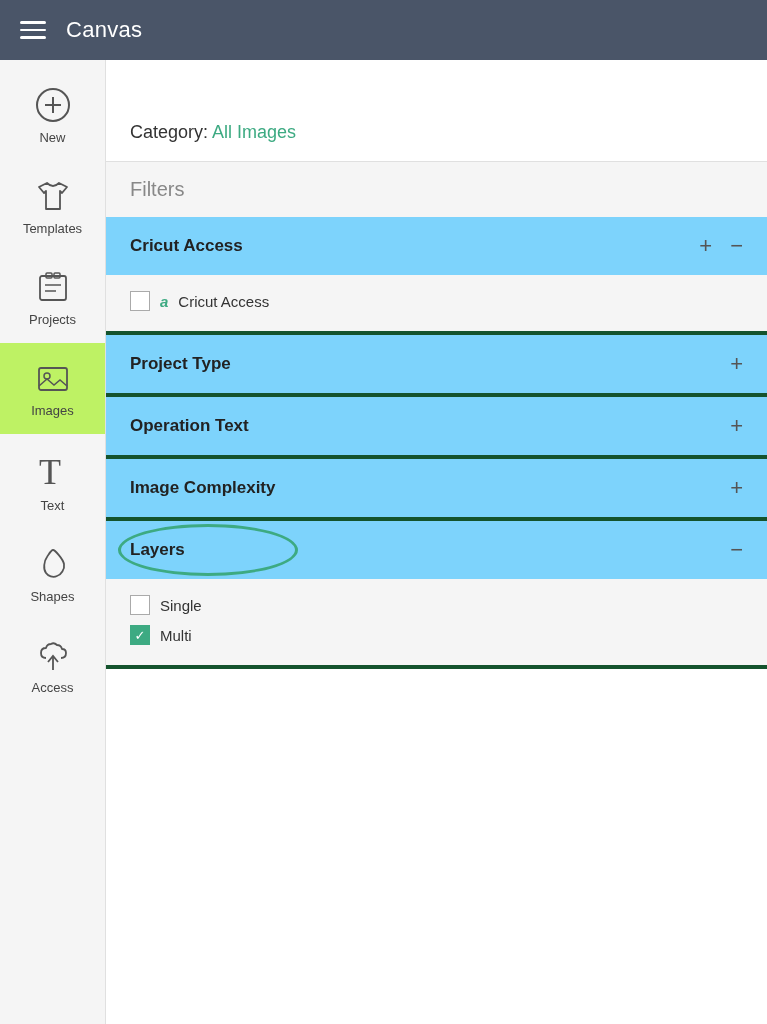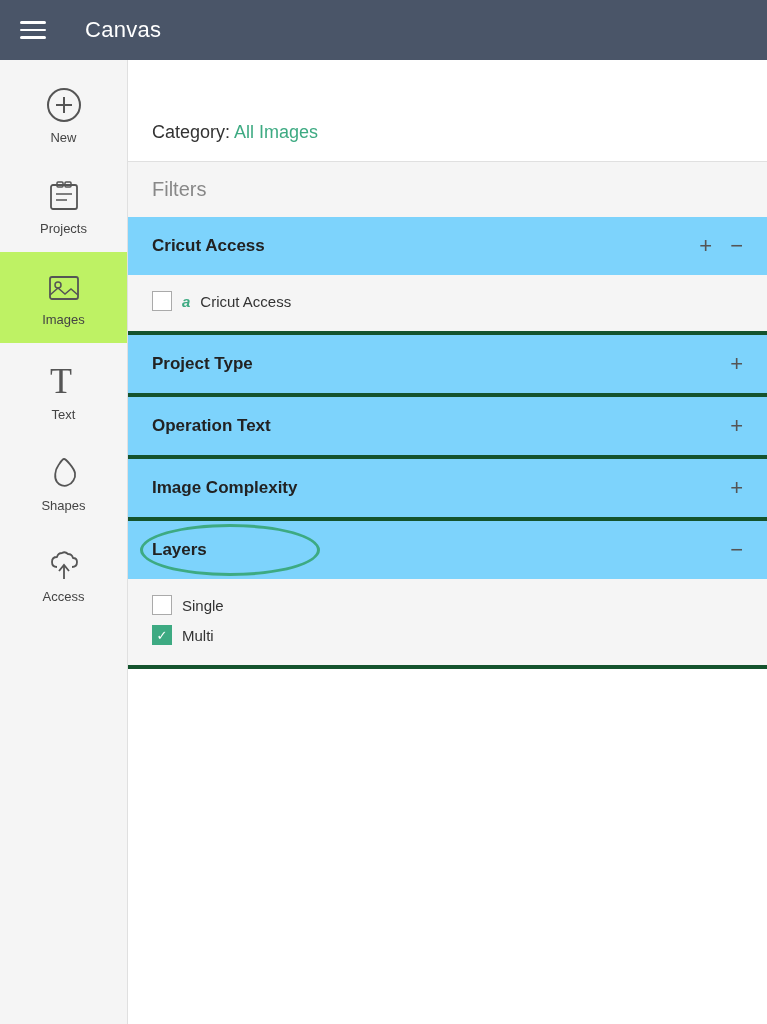--- a/index.html
+++ b/index.html
@@ -14,32 +14,32 @@
       padding: 0 20px;
       gap: 20px;
     }
     .hamburger-icon {
       display: flex; flex-direction: column; gap: 5px; cursor: pointer;
     }
     .hamburger-icon span {
       display: block; width: 26px; height: 2.5px; background: white; border-radius: 2px;
     }
     .header-title {
-      color: white; font-size: 22px; font-weight: 400; letter-spacing: 0.3px; margin-left: 19px;
+      color: white; font-size: 22px; font-weight: 400; letter-spacing: 0.3px;
     }
 
     
     .layout {
       display: flex;
       height: calc(1024px - 60px);
     }
 
     
     .sidebar {
-      width: 128px;
+      width: 106px;
       background: #f5f5f5;
       display: flex;
       flex-direction: column;
       align-items: center;
       padding-top: 10px;
       border-right: 1px solid #e0e0e0;
       flex-shrink: 0;
     }
     .sidebar-item {
       display: flex;
@@ -188,20 +188,26 @@
 
     <div class="sidebar-item">
       <svg width="38" height="38" viewBox="0 0 38 38" fill="none">
         <circle cx="19" cy="19" r="16" stroke="#555" stroke-width="2"></circle>
         <line x1="19" y1="11" x2="19" y2="27" stroke="#555" stroke-width="2"></line>
         <line x1="11" y1="19" x2="27" y2="19" stroke="#555" stroke-width="2"></line>
       </svg>
       <span class="sidebar-label">New</span>
     </div>
 
+    <div class="sidebar-item">
+      <svg width="38" height="38" viewBox="0 0 38 38" fill="none">
+        <path d="M5 10 L13 6 Q19 12 25 6 L33 10 L28 16 L26 14 L26 32 L12 32 L12 14 L10 16 Z" stroke="#555" stroke-width="1.8" fill="none" stroke-linejoin="round"></path>
+      </svg>
+      <span class="sidebar-label">Templates</span>
+    </div>
 
     <div class="sidebar-item">
       <svg width="38" height="38" viewBox="0 0 38 38" fill="none">
         <rect x="6" y="8" width="26" height="24" rx="2" stroke="#555" stroke-width="1.8"></rect>
         <rect x="12" y="5" width="6" height="5" rx="1" stroke="#555" stroke-width="1.5"></rect>
         <rect x="20" y="5" width="6" height="5" rx="1" stroke="#555" stroke-width="1.5"></rect>
         <line x1="11" y1="17" x2="27" y2="17" stroke="#555" stroke-width="1.5"></line>
         <line x1="11" y1="23" x2="22" y2="23" stroke="#555" stroke-width="1.5"></line>
       </svg>
       <span class="sidebar-label">Projects</span>

